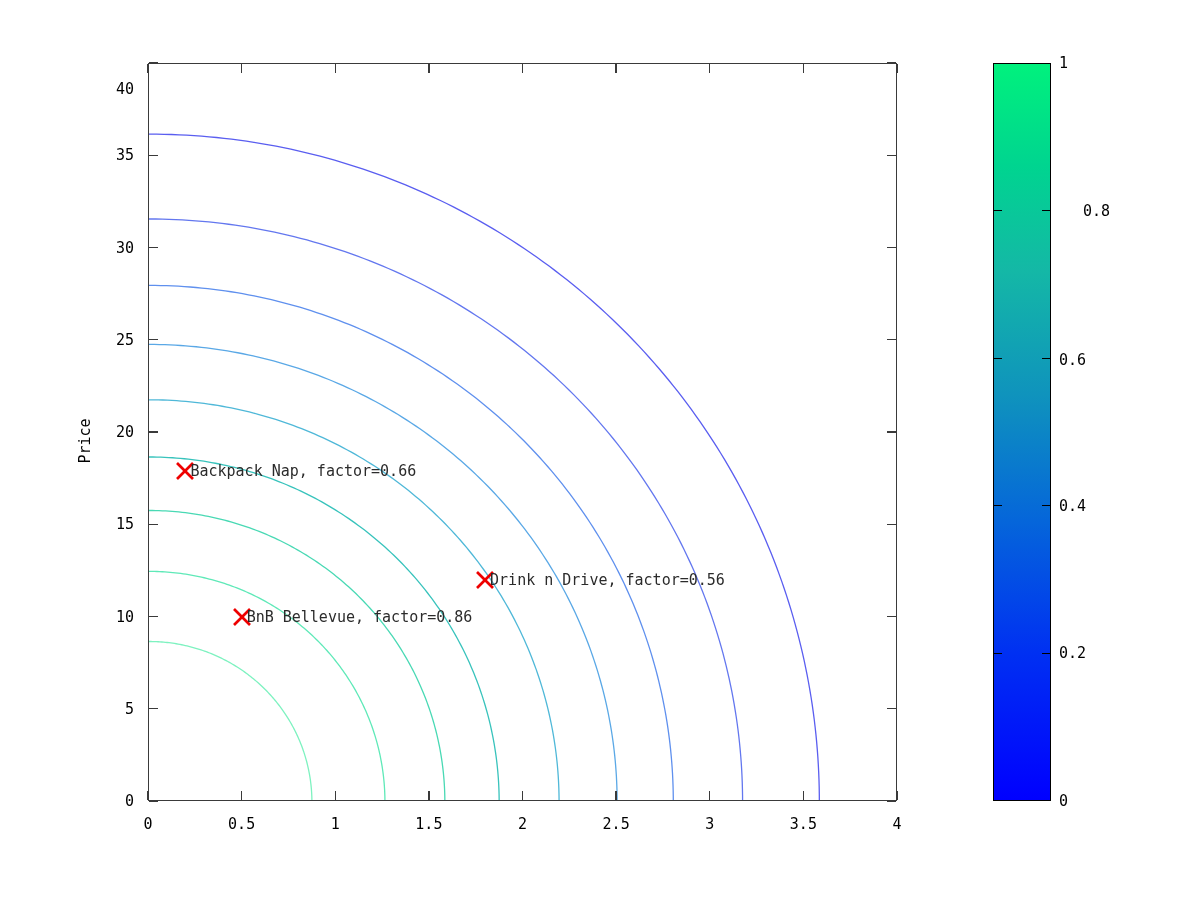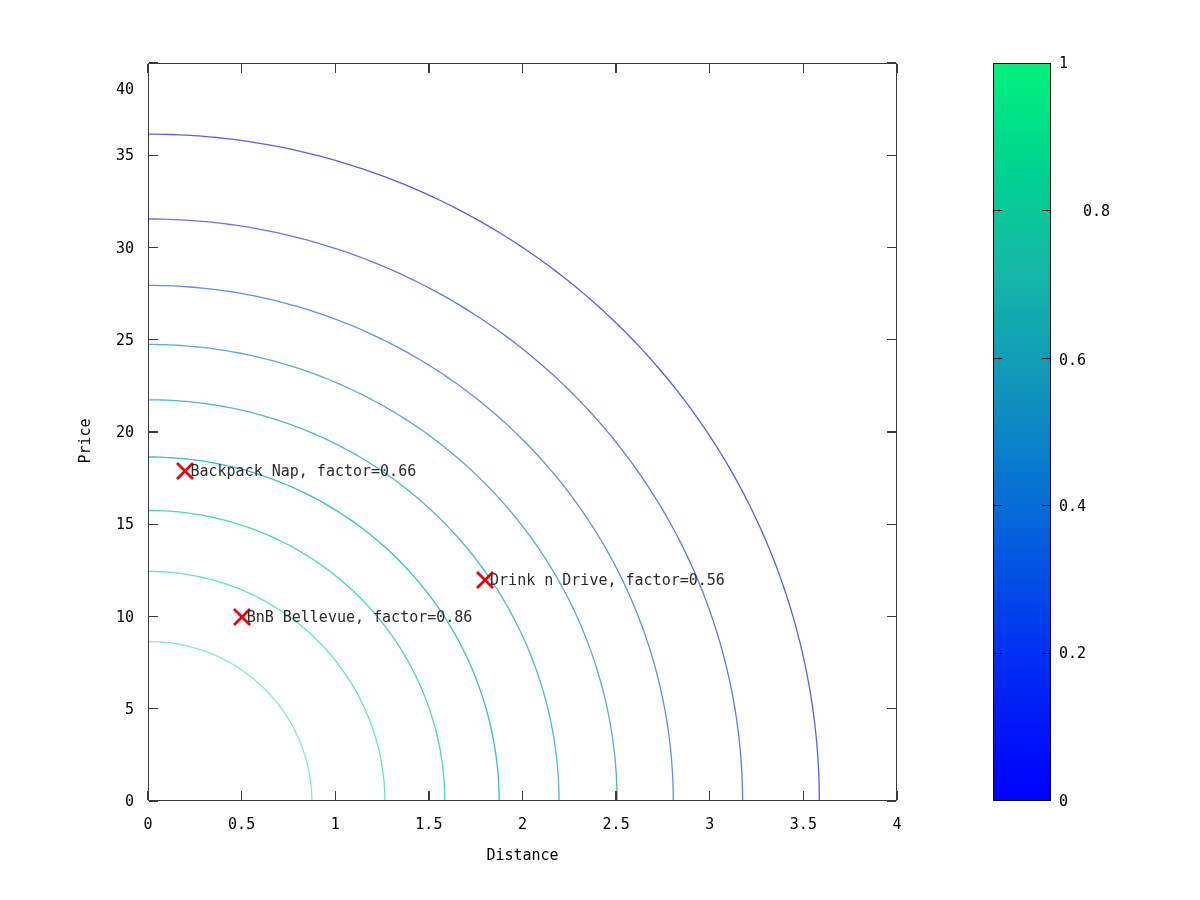--- a/index.html
+++ b/index.html
@@ -207,21 +207,20 @@
       <div class="tick-label xtick-label" style="left: 241.625px; top: 817px;">0.5</div>
       <div class="tick-label xtick-label" style="left: 335.25px; top: 817px;">1</div>
       <div class="tick-label xtick-label" style="left: 428.875px; top: 817px;">1.5</div>
       <div class="tick-label xtick-label" style="left: 522.5px; top: 817px;">2</div>
       <div class="tick-label xtick-label" style="left: 616.125px; top: 817px;">2.5</div>
       <div class="tick-label xtick-label" style="left: 709.75px; top: 817px;">3</div>
       <div class="tick-label xtick-label" style="left: 803.375px; top: 817px;">3.5</div>
       <div class="tick-label xtick-label" style="left: 897px; top: 817px;">4</div>
     </div>
 
-  <div id="xlabel">Distance</div>
   <div id="ylabel">Price</div>
 
   <div id="markers-layer">
       <div class="marker" style="left: 174.45px; top: 459.745px;">
         <svg width="22" height="22" viewBox="0 0 22 22">
           <line x1="3" y1="3" x2="19" y2="19" stroke="#ee0000" stroke-width="2.6" stroke-linecap="butt"></line>
           <line x1="19" y1="3" x2="3" y2="19" stroke="#ee0000" stroke-width="2.6" stroke-linecap="butt"></line>
         </svg>
         <span class="marker-label">Backpack Nap, factor=0.66</span>
       </div>

